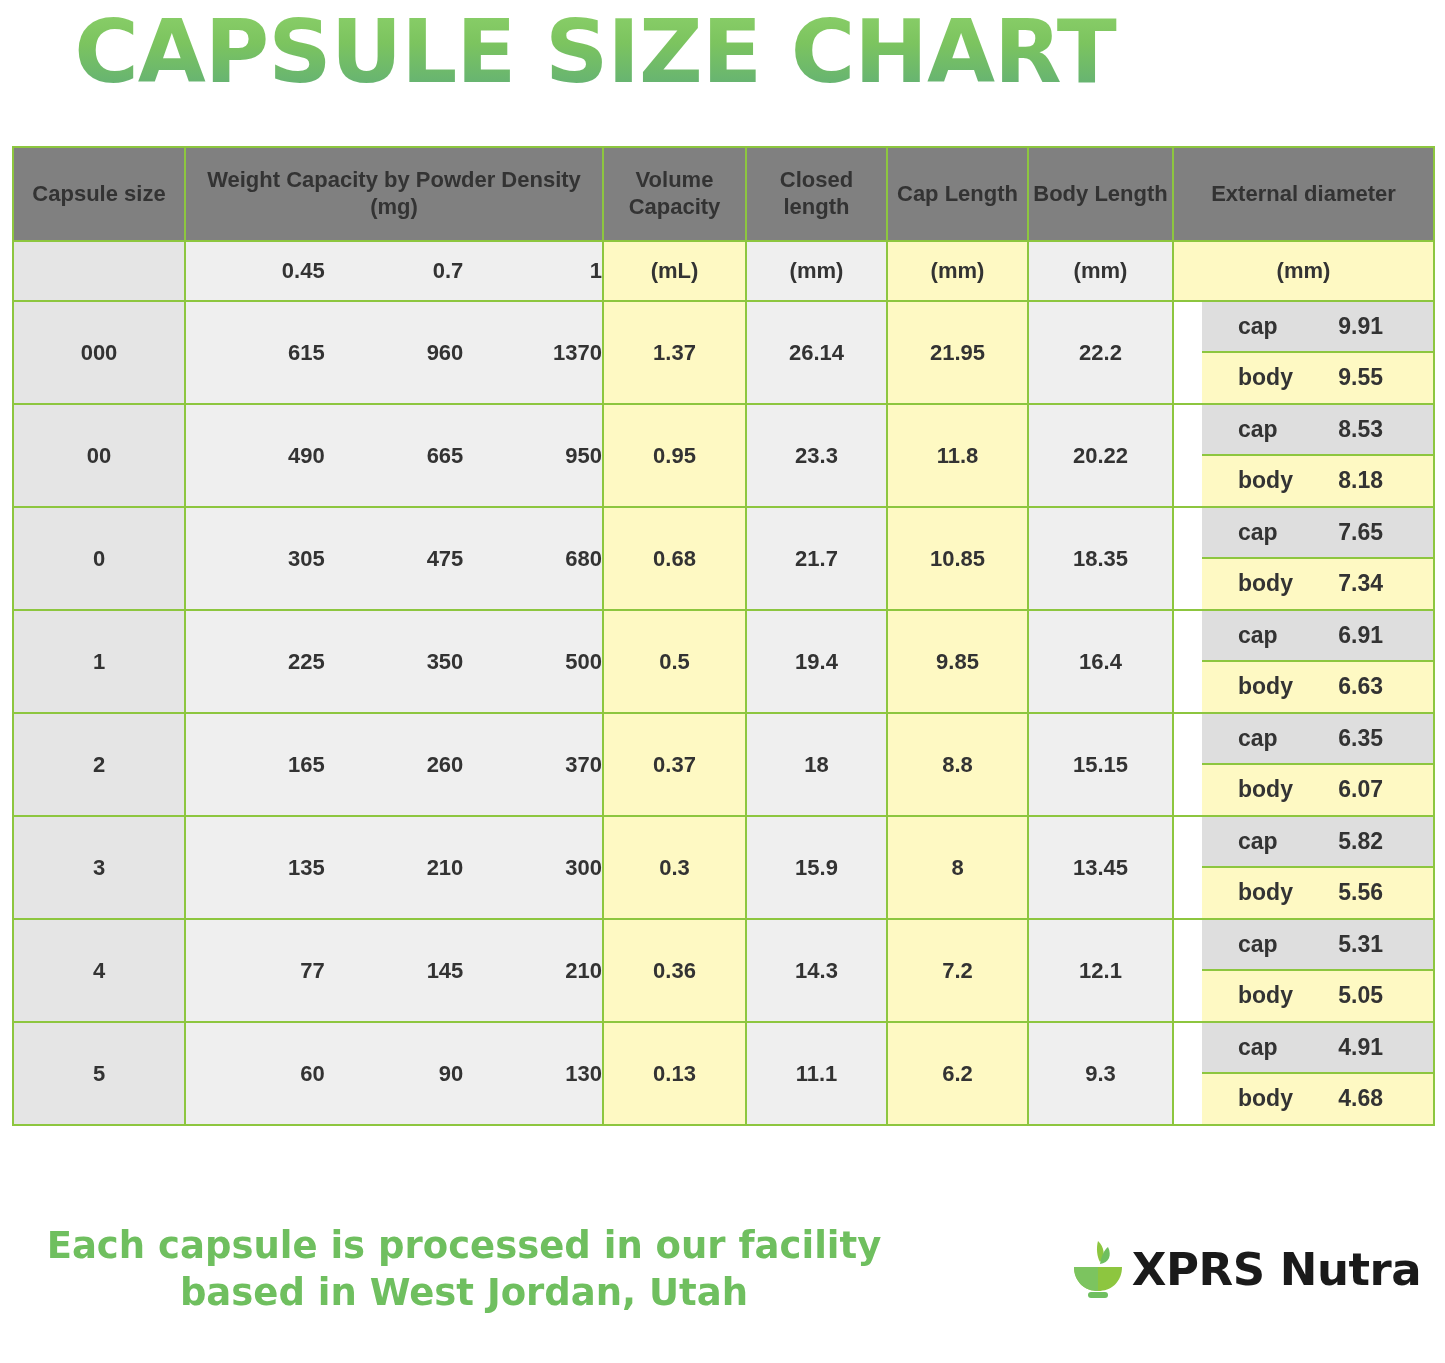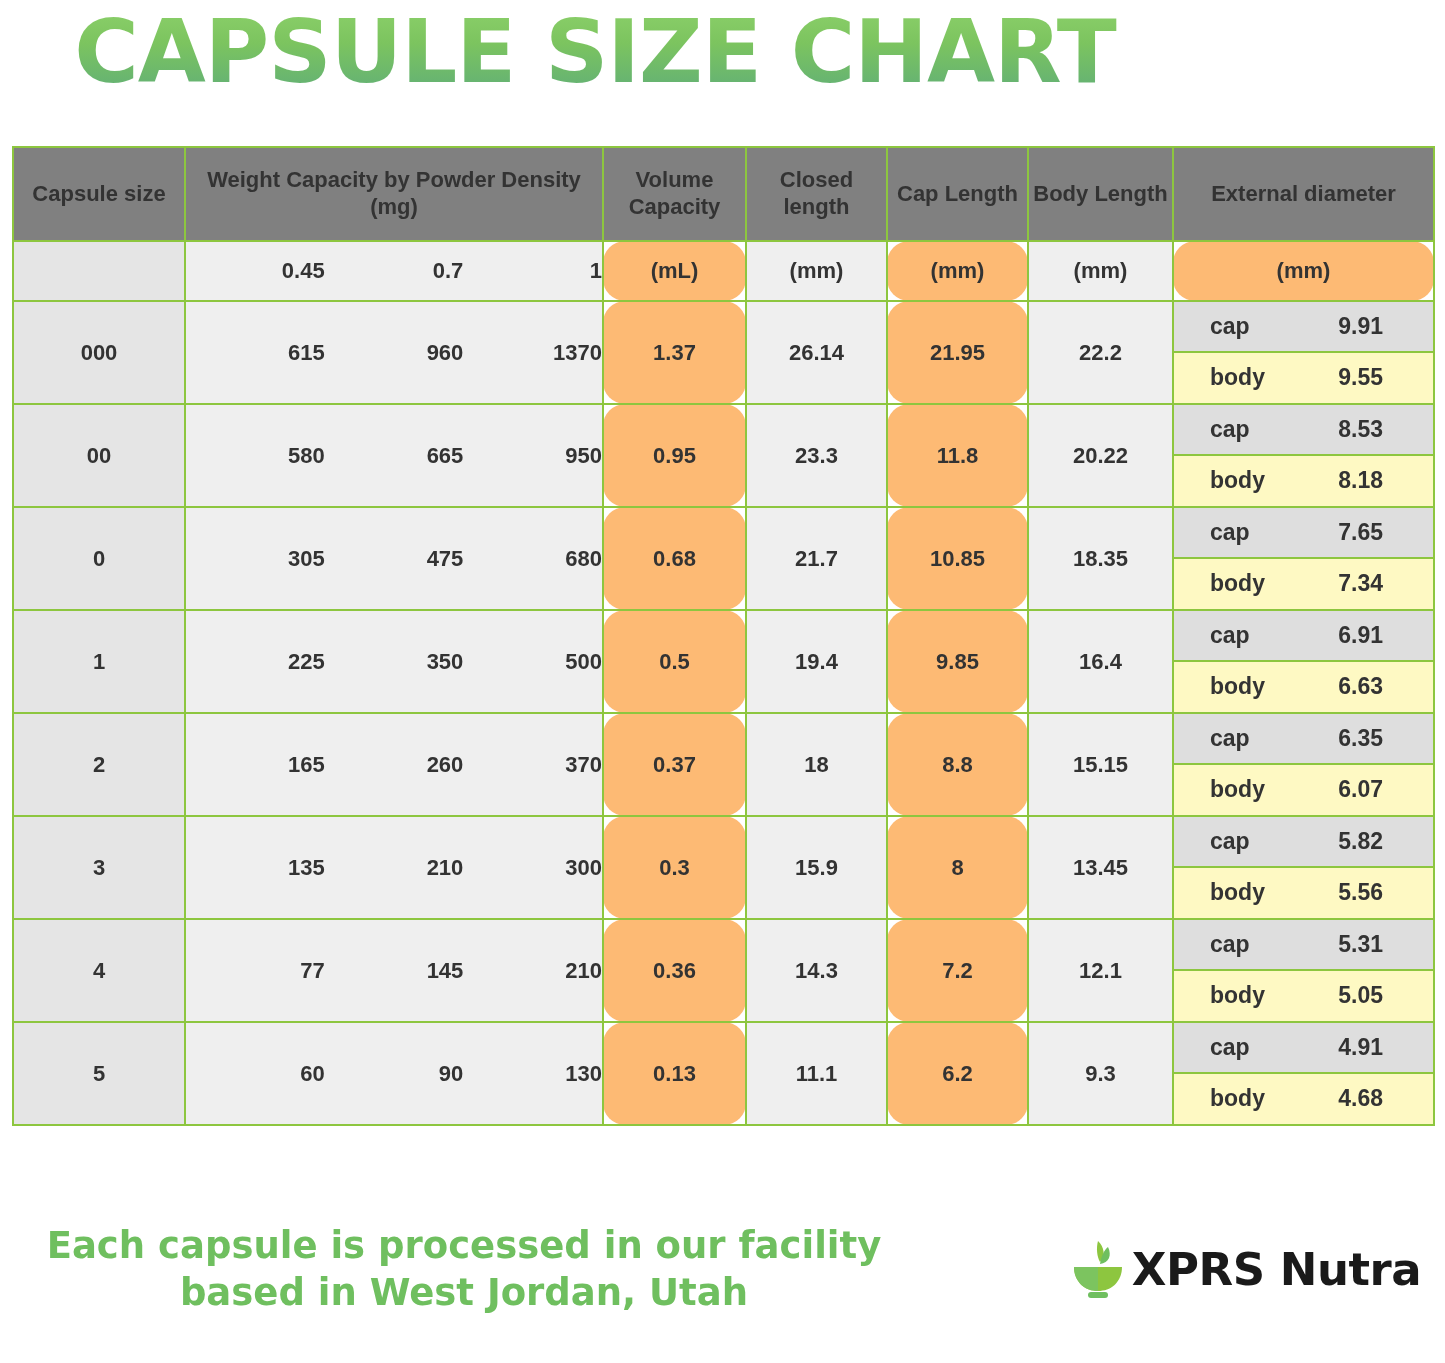--- a/index.html
+++ b/index.html
@@ -75,36 +75,37 @@
     padding: 4px 6px;
   }
 
   
   .units td {
     height: 58px;
     font-size: 22px;
   }
   .cell-grey  { background: #e5e5e5; }
   .cell-light { background: #efefef; }
-  .cell-mid   { background: #fdba74; border-radius: 22px; }
+  .cell-mid   { background: #fef9c3; }
 
   
   .data td {
     height: 101px;
     font-size: 23px;
   }
 
   
   td.ext {
     padding: 0;
   }
   .ext-inner {
     display: flex;
     flex-direction: column;
     height: 100%;
+    padding-left: 28px;
   }
   .ext-row {
     flex: 1 1 50%;
     display: flex;
     align-items: center;
     justify-content: space-between;
     padding: 0 22px 0 36px;
     box-sizing: border-box;
     font-size: 23px;
     font-weight: 700;
@@ -239,21 +240,21 @@
               <span class="val">9.55</span>
             </div>
           </div>
         </td>
       </tr>
 
       <tr class="data">
         <td class="cell-grey">00</td>
         <td class="cell-light">
           <div class="wc-inner">
-            <div class="wc-cell">580</div>
+            <div class="wc-cell">490</div>
             <div class="wc-cell">665</div>
             <div class="wc-cell">950</div>
           </div>
         </td>
         <td class="cell-mid">0.95</td>
         <td class="cell-light">23.3</td>
         <td class="cell-mid">11.8</td>
         <td class="cell-light">20.22</td>
         <td class="ext">
           <div class="ext-inner">

